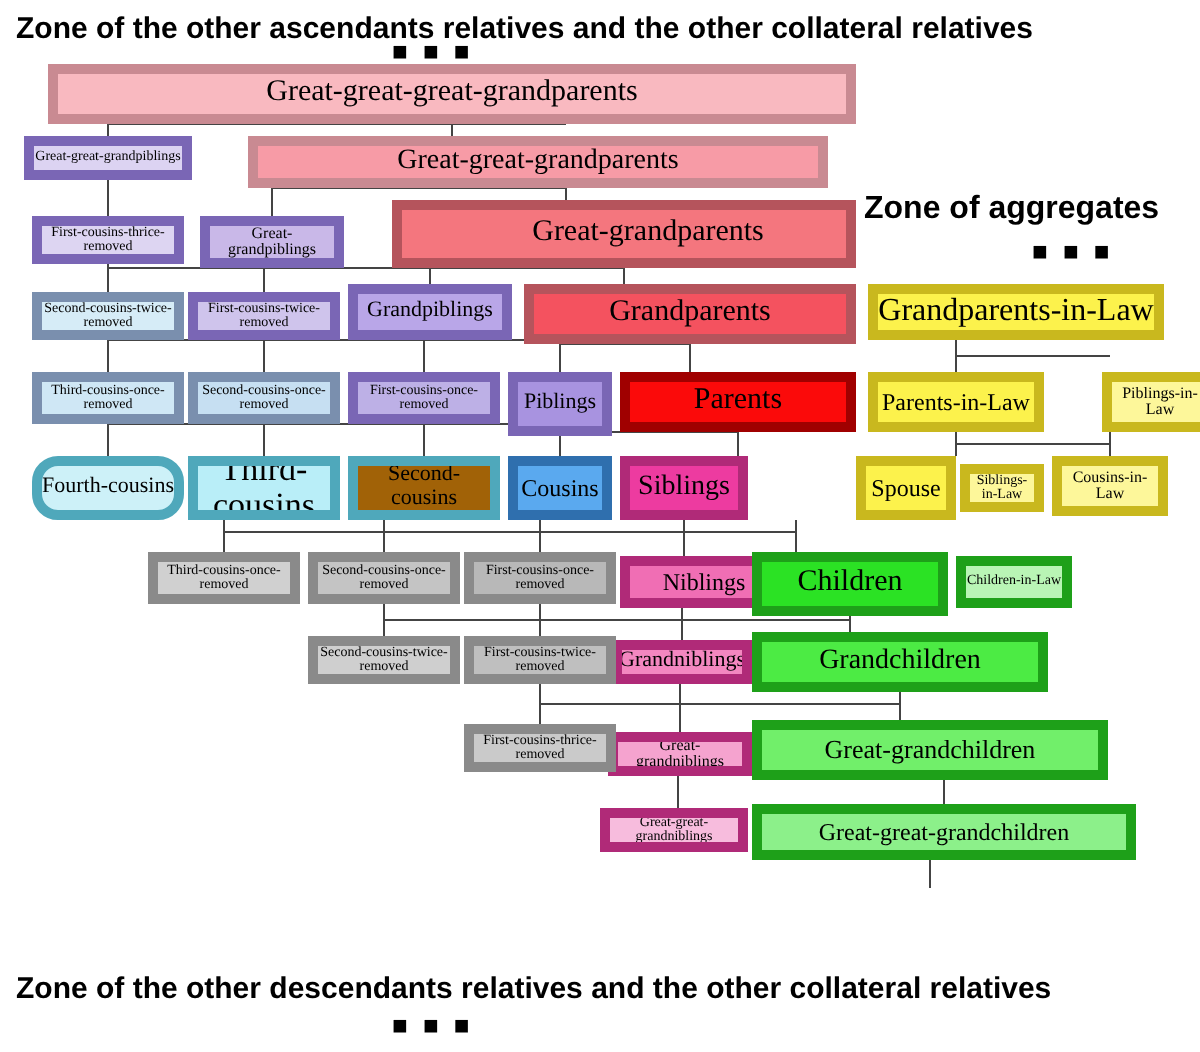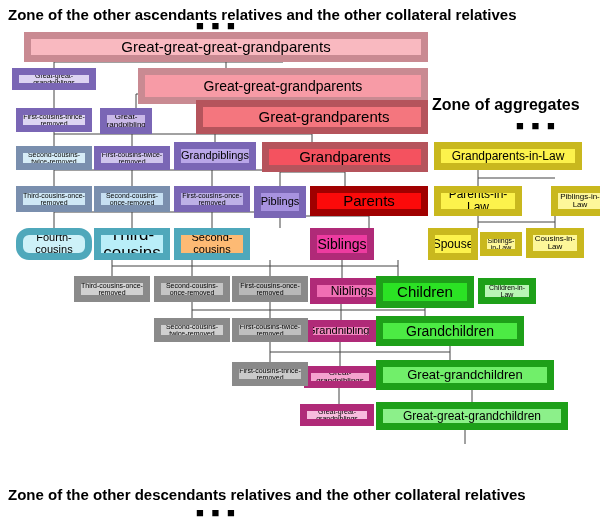--- a/index.html
+++ b/index.html
@@ -8,25 +8,26 @@
     background:#ffffff;
     font-family:"Liberation Sans", sans-serif;
     position:relative;
     overflow:hidden;
     color:#000;
   }
   #canvas{position:absolute;left:0;top:0;width:600px;height:526px;}
   .box{
     position:absolute;
     box-sizing:border-box;
-    border:7px solid #701a75;
+    border:5px solid #701a75;
     display:flex;align-items:center;justify-content:center;
     text-align:center;
     line-height:1.05;
     overflow:hidden;
+    font-family:Liberation Serif, serif;
   }
   .zone-title{
     position:absolute;
     font-size:15px;
     font-weight:bold;
     color:#000;
     white-space:nowrap;
   }
   .dots{
     position:absolute;
@@ -93,21 +94,21 @@
       <line x1="270" y1="266" x2="112" y2="266" stroke="#444" stroke-width="1"></line>
       <line x1="425" y1="310" x2="270" y2="310" stroke="#444" stroke-width="1"></line>
       <line x1="270" y1="310" x2="192" y2="310" stroke="#444" stroke-width="1"></line>
       <line x1="450" y1="352" x2="270" y2="352" stroke="#444" stroke-width="1"></line>
       <line x1="478" y1="178" x2="555" y2="178" stroke="#444" stroke-width="1"></line>
       <line x1="478" y1="222" x2="555" y2="222" stroke="#444" stroke-width="1"></line>
     </svg>
 <div class="box" style="left: 24px; top: 32px; width: 404px; height: 30px; background: rgb(249, 185, 192); font-size: 15px; color: rgb(0, 0, 0); border-color: rgb(201, 138, 146);">
       <span>Great-great-great-grandparents</span>
     </div>
-    <div class="box" style="left: 138px; top: 68px; width: 290px; height: 36px; background: rgb(247, 155, 166); font-size: 14px; color: rgb(0, 0, 0); border-color: rgb(201, 138, 146);">
+    <div class="box" style="left: 124px; top: 68px; width: 290px; height: 26px; background: rgb(247, 155, 166); font-size: 14px; color: rgb(0, 0, 0); border-color: rgb(201, 138, 146);">
       <span>Great-great-grandparents</span>
     </div>
     <div class="box" style="left: 196px; top: 100px; width: 232px; height: 34px; background: rgb(244, 118, 126); font-size: 15px; color: rgb(0, 0, 0); border-color: rgb(181, 84, 92); padding-left: 24px;">
       <span>Great-grandparents</span>
     </div>
     <div class="box" style="left: 262px; top: 142px; width: 166px; height: 30px; background: rgb(244, 82, 95); font-size: 15px; color: rgb(0, 0, 0); border-color: rgb(181, 84, 92);">
       <span>Grandparents</span>
     </div>
     <div class="box" style="left: 310px; top: 186px; width: 118px; height: 30px; background: rgb(251, 10, 10); font-size: 15px; color: rgb(0, 0, 0); border-color: rgb(160, 0, 0);">
       <span>Parents</span>
@@ -126,27 +127,30 @@
     </div>
     <div class="box" style="left: 300px; top: 404px; width: 74px; height: 22px; background: rgb(247, 188, 221); font-size: 7px; color: rgb(0, 0, 0); border-color: rgb(176, 42, 120);">
       <span>Great-great-grandniblings</span>
     </div>
     <div class="box" style="left: 254px; top: 186px; width: 52px; height: 32px; background: rgb(168, 147, 224); font-size: 11px; color: rgb(0, 0, 0); border-color: rgb(122, 102, 181);">
       <span>Piblings</span>
     </div>
     <div class="box" style="left: 174px; top: 142px; width: 82px; height: 28px; background: rgb(185, 166, 232); font-size: 11px; color: rgb(0, 0, 0); border-color: rgb(122, 102, 181);">
       <span>Grandpiblings</span>
     </div>
-    <div class="box" style="left: 100px; top: 108px; width: 52px; height: 26px; background: rgb(201, 184, 232); font-size: 8px; color: rgb(0, 0, 0); border-color: rgb(122, 102, 181);">
+    <div class="box" style="left: 100px; top: 108px; width: 72px; height: 26px; background: rgb(201, 184, 232); font-size: 8px; color: rgb(0, 0, 0); border-color: rgb(122, 102, 181);">
       <span>Great-grandpiblings</span>
     </div>
     <div class="box" style="left: 12px; top: 68px; width: 84px; height: 22px; background: rgb(220, 211, 242); font-size: 7px; color: rgb(0, 0, 0); border-color: rgb(122, 102, 181);">
       <span>Great-great-grandpiblings</span>
     </div>
-    <div class="box" style="left: 174px; top: 228px; width: 76px; height: 32px; background: #fdba74; font-size: 11px; color: rgb(0, 0, 0); border-color: rgb(79, 168, 187);">
+    <div class="box" style="left: 254px; top: 228px; width: 52px; height: 32px; background: rgb(90, 169, 239); font-size: 12px; color: rgb(0, 0, 0); border-color: rgb(47, 111, 174);">
+      <span>Cousins</span>
+    </div>
+    <div class="box" style="left: 174px; top: 228px; width: 76px; height: 32px; background: #a16207; font-size: 11px; color: rgb(0, 0, 0); border-color: rgb(79, 168, 187);">
       <span>Second-cousins</span>
     </div>
     <div class="box" style="left: 94px; top: 228px; width: 76px; height: 32px; background: rgb(185, 238, 248); font-size: 17px; color: rgb(0, 0, 0); border-color: rgb(79, 168, 187);">
       <span>Third-cousins</span>
     </div>
     <div class="box" style="left: 16px; top: 228px; width: 76px; height: 32px; background: rgb(205, 241, 248); font-size: 11px; color: rgb(0, 0, 0); border-color: rgb(79, 168, 187); border-radius: 13px;">
       <span>Fourth-cousins</span>
     </div>
     <div class="box" style="left: 174px; top: 186px; width: 76px; height: 26px; background: rgb(189, 176, 230); font-size: 7px; color: rgb(0, 0, 0); border-color: rgb(122, 102, 181);">
       <span>First-cousins-once-removed</span>
@@ -189,21 +193,21 @@
     </div>
     <div class="box" style="left: 376px; top: 316px; width: 148px; height: 30px; background: rgb(76, 235, 68); font-size: 14px; color: rgb(0, 0, 0); border-color: rgb(30, 160, 25);">
       <span>Grandchildren</span>
     </div>
     <div class="box" style="left: 376px; top: 360px; width: 178px; height: 30px; background: rgb(113, 239, 106); font-size: 13px; color: rgb(0, 0, 0); border-color: rgb(30, 160, 25);">
       <span>Great-grandchildren</span>
     </div>
     <div class="box" style="left: 376px; top: 402px; width: 192px; height: 28px; background: rgb(140, 240, 138); font-size: 12px; color: rgb(0, 0, 0); border-color: rgb(30, 160, 25);">
       <span>Great-great-grandchildren</span>
     </div>
-    <div class="box" style="left: 434px; top: 142px; width: 148px; height: 28px; background: rgb(252, 242, 76); font-size: 12px; color: rgb(0, 0, 0); border-color: rgb(201, 184, 30);">
+    <div class="box" style="left: 434px; top: 142px; width: 148px; height: 28px; background: rgb(252, 242, 76); font-size: 16px; color: rgb(0, 0, 0); border-color: rgb(201, 184, 30);">
       <span>Grandparents-in-Law</span>
     </div>
     <div class="box" style="left: 434px; top: 186px; width: 88px; height: 30px; background: rgb(252, 242, 76); font-size: 12px; color: rgb(0, 0, 0); border-color: rgb(201, 184, 30);">
       <span>Parents-in-Law</span>
     </div>
     <div class="box" style="left: 526px; top: 186px; width: 58px; height: 30px; background: rgb(253, 247, 154); font-size: 8px; color: rgb(0, 0, 0); border-color: rgb(201, 184, 30); margin-left: 25px;">
       <span>Piblings-in-Law</span>
     </div>
     <div class="box" style="left: 428px; top: 228px; width: 50px; height: 32px; background: rgb(252, 242, 76); font-size: 12px; color: rgb(0, 0, 0); border-color: rgb(201, 184, 30);">
       <span>Spouse</span>

